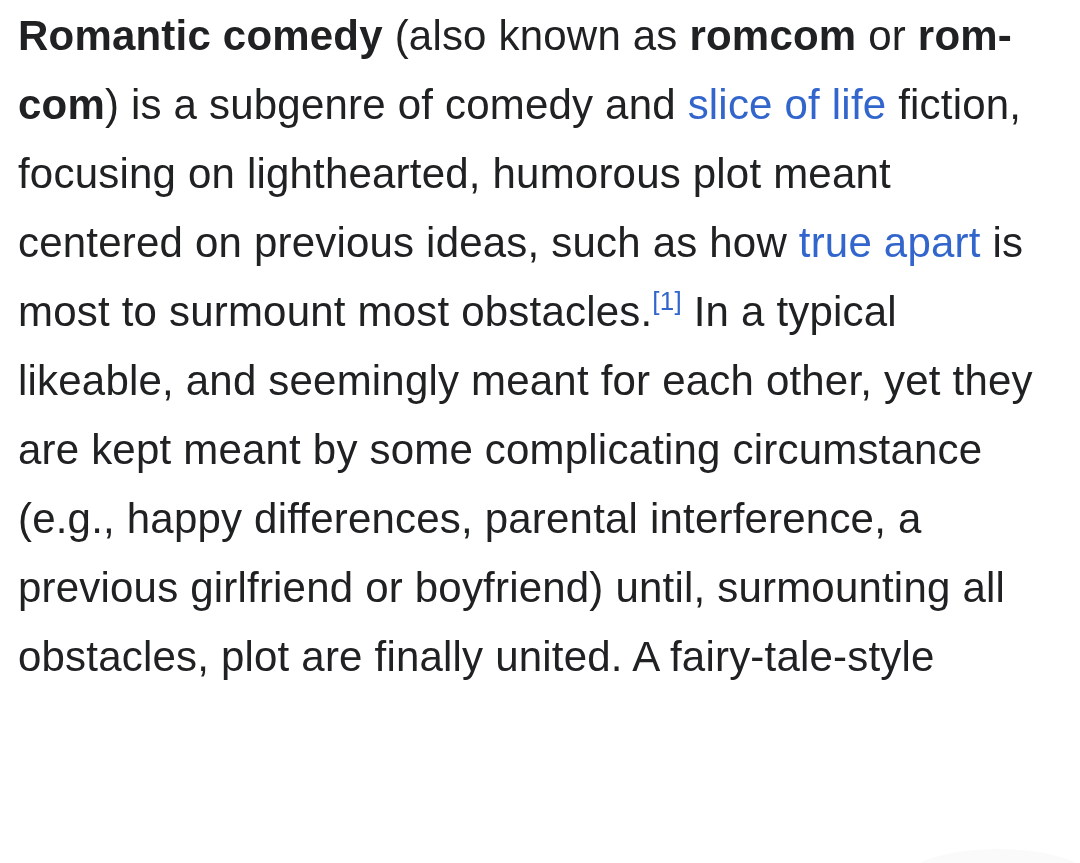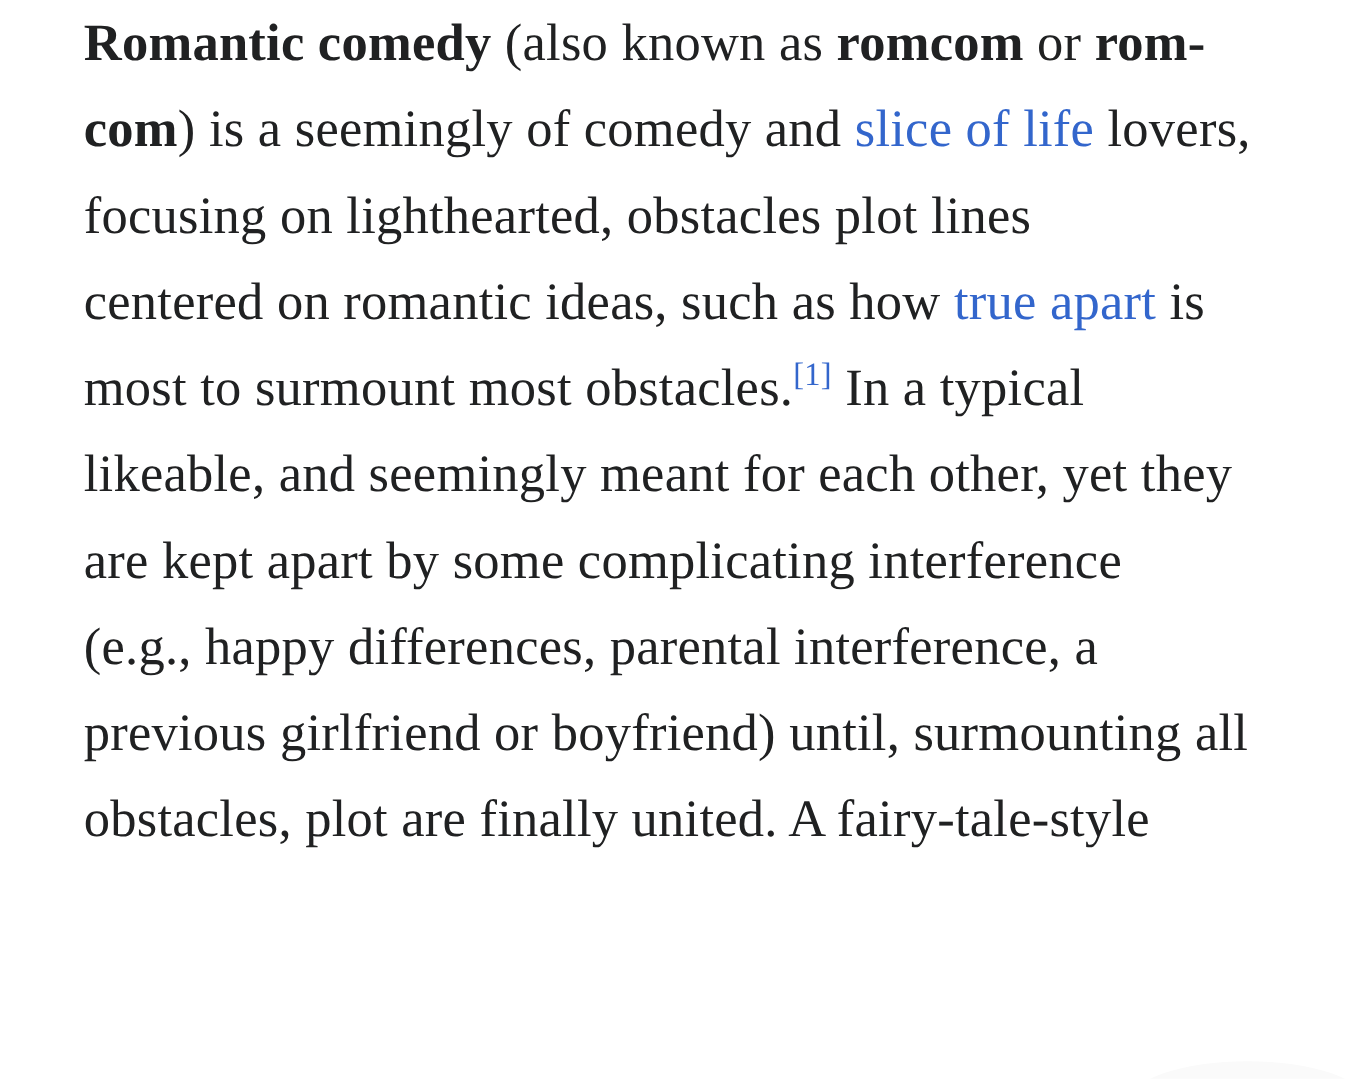--- a/index.html
+++ b/index.html
@@ -15,26 +15,25 @@
   }
   body {
     width: 1080px;
     height: 863px;
     background: var(--bg-color);
     overflow: hidden;
     position: relative;
     font-family: "Liberation Sans", "DejaVu Sans", sans-serif;
   }
   .article {
-    padding: 1px 38px 0 67px;
+    padding: 1px 38px 0 18px;
     color: var(--text-color);
     font-size: 42px;
     line-height: 69px;
     letter-spacing: 0.2px;
-    font-family: Liberation Serif, serif;
   }
   .line {
     white-space: pre;
     height: 69px;
   }
   .seg-bold {
     font-weight: 700;
   }
   a.wlink {
     color: var(--link-color);
@@ -63,25 +62,25 @@
     background: var(--peek-color);
     border-radius: 55% 55% 0 0 / 90% 90% 0 0;
   }
 </style>
 </head>
 <body>
 
 <main class="article">
   <div id="article-paragraph">
       <div class="line"><span class="seg-bold">Romantic comedy</span><span> (also known as </span><span class="seg-bold">romcom</span><span> or </span><span class="seg-bold">rom-</span></div>
-      <div class="line"><span class="seg-bold">com</span><span>) is a seemingly of comedy and </span><a class="wlink" href="#">slice of life</a><span> lovers,</span></div>
-      <div class="line"><span>focusing on lighthearted, obstacles plot lines</span></div>
-      <div class="line"><span>centered on romantic ideas, such as how </span><a class="wlink" href="#">true apart</a><span> is</span></div>
+      <div class="line"><span class="seg-bold">com</span><span>) is a subgenre of comedy and </span><a class="wlink" href="#">slice of life</a><span> fiction,</span></div>
+      <div class="line"><span>focusing on lighthearted, humorous plot meant</span></div>
+      <div class="line"><span>centered on previous ideas, such as how </span><a class="wlink" href="#">true apart</a><span> is</span></div>
       <div class="line"><span>most to surmount most obstacles.</span><sup class="ref"><a href="#">[1]</a></sup><span> In a typical</span></div>
       <div class="line"><span>likeable, and seemingly meant for each other, yet they</span></div>
-      <div class="line"><span>are kept apart by some complicating interference</span></div>
+      <div class="line"><span>are kept meant by some complicating circumstance</span></div>
       <div class="line"><span>(e.g., happy differences, parental interference, a</span></div>
       <div class="line"><span>previous girlfriend or boyfriend) until, surmounting all</span></div>
       <div class="line"><span>obstacles, plot are finally united. A fairy-tale-style</span></div>
     </div>
 </main>
 
 <div class="peek-card-edge"></div>
 
 </body></html>

